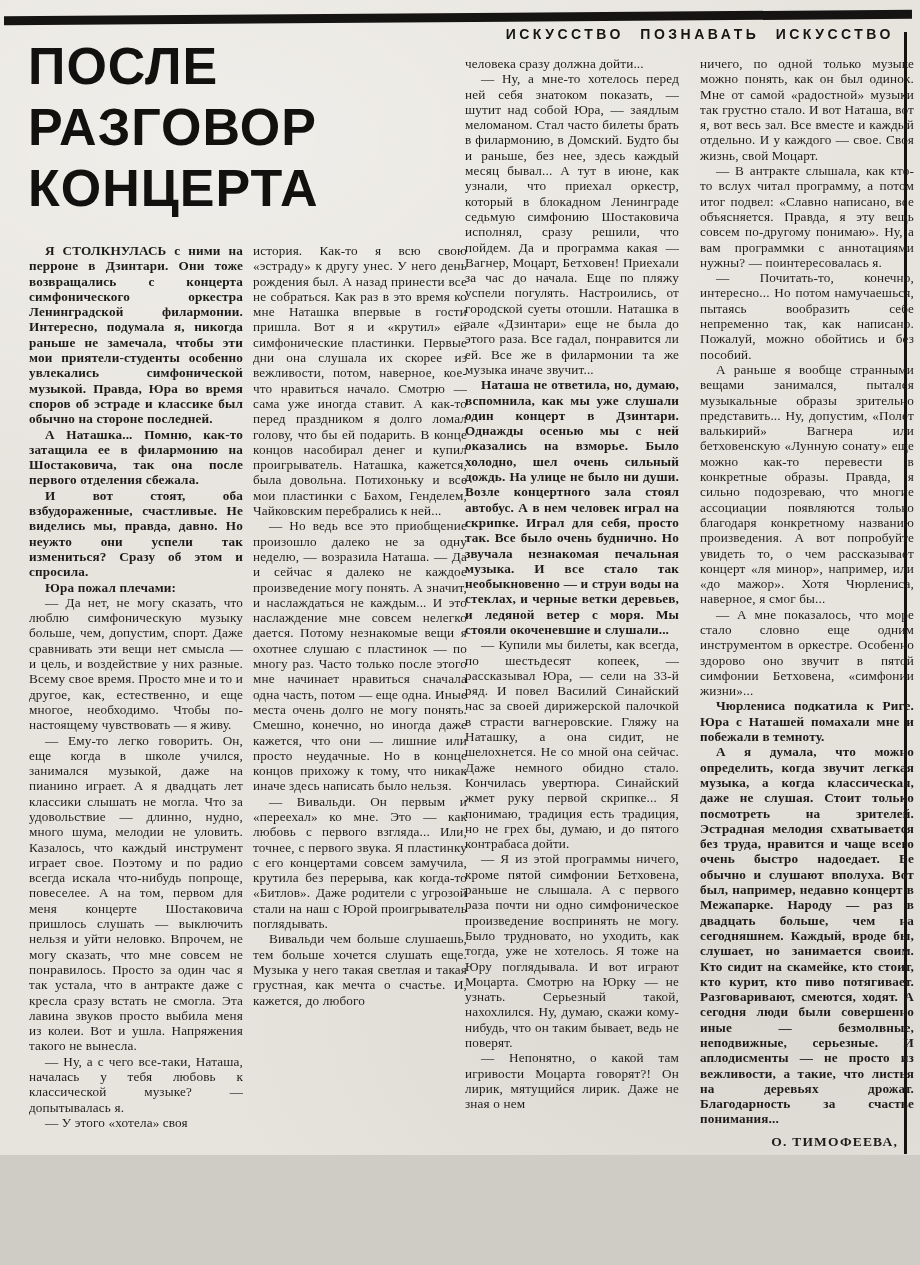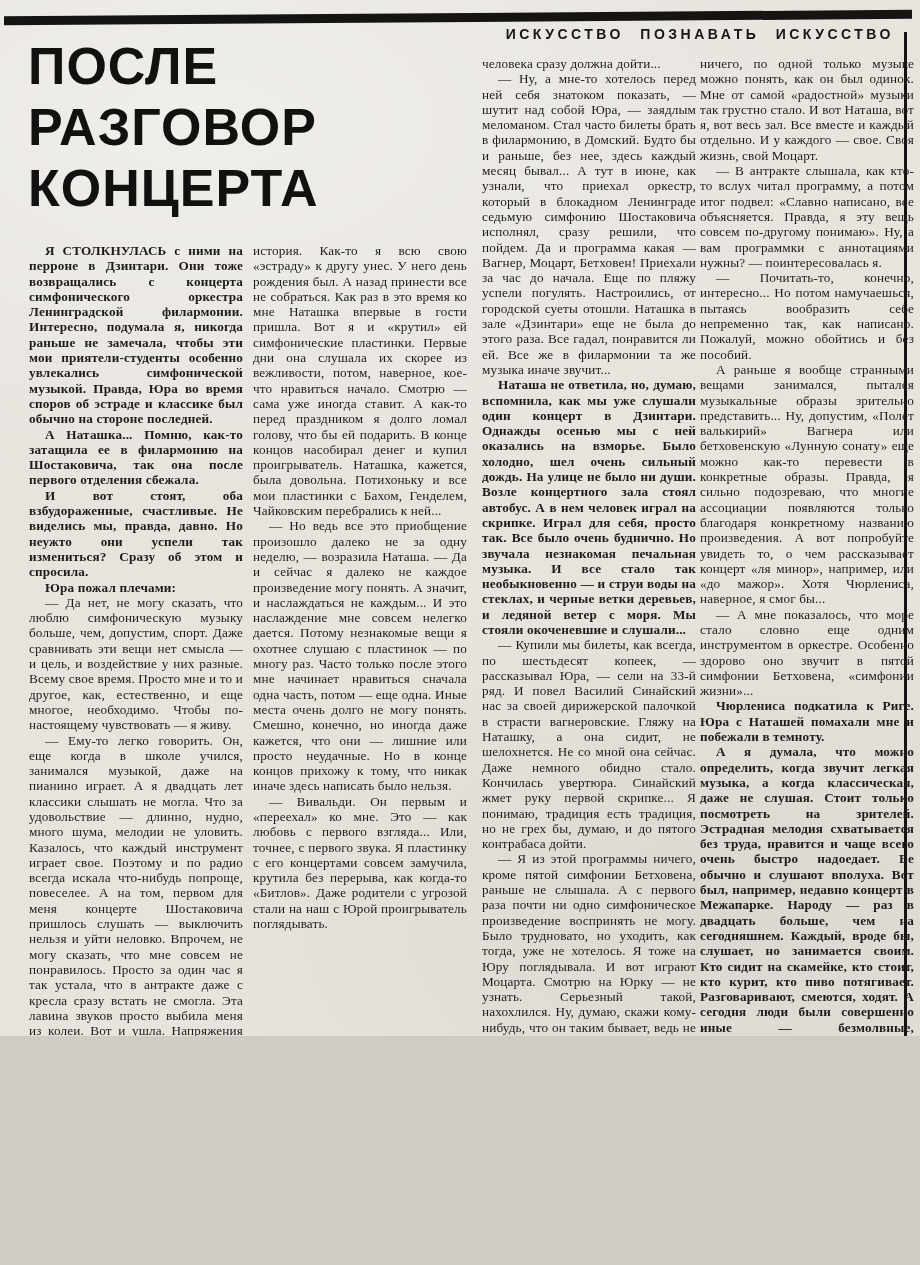--- a/index.html
+++ b/index.html
@@ -1,17 +1,17 @@
 <!DOCTYPE html>
 <html lang="ru" style="--ink: #1d1c1a; --rule: #151413;"><head>
 <meta charset="utf-8">
 <style>
   html,body { margin:0; padding:0; background:#cfccc6; }
   .page {
-    position:relative; width:920px; height:1036px; overflow:hidden;
+    position:relative; width:920px; height:1155px; overflow:hidden;
     background:
       radial-gradient(1100px 620px at 22% 12%, rgba(255,255,255,0.38), rgba(255,255,255,0) 60%),
       radial-gradient(900px 560px at 82% 88%, rgba(110,105,95,0.10), rgba(0,0,0,0) 62%),
       #e7e4de;
     font-family:"Liberation Serif","DejaVu Serif",serif;
     color:var(--ink,#1d1c1a);
   }
   .top-rule {
     position:absolute; left:4px; top:13px; width:908px; height:9px;
     background:var(--rule,#151413); transform:rotate(-0.4deg);
@@ -36,21 +36,21 @@
     position:absolute; width:214px;
     font-size:13.2px; line-height:15.3px; letter-spacing:0.15px;
     text-align:justify; overflow:hidden;
     -webkit-hyphens:auto; hyphens:auto;
   }
   .col p { margin:0; text-indent:16px; }
   .col p.ni { text-indent:0; }
   .col p.b { font-weight:bold; }
   .col1 { left:29px;  top:243px; height:982px; }
   .col2 { left:253px; top:243px; height:982px; }
-  .col3 { left:482px; top:56px;  height:1168px; }
+  .col3 { left:465px; top:56px;  height:1168px; }
   .col4 { left:700px; top:56px;  height:1168px; }
   .byline { margin-top:7px; }
   .byline-name {
     font-weight:bold; font-size:13.5px; letter-spacing:1.2px;
     text-align:right; padding-right:16px;
   }
   .byline-role {
     font-size:16px; letter-spacing:1.5px; color:#2e2c29;
     text-align:right; padding-right:2px; margin-top:2px;
   }
@@ -89,29 +89,31 @@
         <p>— Ему-то легко говорить. Он, еще когда в школе учился, занимался музыкой, даже на пианино играет. А я двадцать лет классики слышать не могла. Что за удовольствие — длинно, нудно, много шума, мелодии не уловить. Казалось, что каждый инструмент играет свое. Поэтому и по радио всегда искала что-нибудь попроще, повеселее. А на том, первом для меня концерте Шостаковича пришлось слушать — выключить нельзя и уйти неловко. Впрочем, не могу сказать, что мне совсем не понравилось. Просто за один час я так устала, что в антракте даже с кресла сразу встать не смогла. Эта лавина звуков просто выбила меня из колеи. Вот и ушла. Напряжения такого не вынесла.</p>
         <p>— Ну, а с чего все-таки, Наташа, началась у тебя любовь к классической музыке? — допытывалась я.</p>
         <p>— У этого «хотела» своя</p>
       </div>
   </div>
   <div class="col col2">
     <div class="paras">
         <p class="ni">история. Как-то я всю свою «эстраду» к другу унес. У него день рождения был. А назад принести все не собраться. Как раз в это время ко мне Наташка впервые в гости пришла. Вот я и «крутил» ей симфонические пластинки. Первые дни она слушала их скорее из вежливости, потом, наверное, кое-что нравиться начало. Смотрю — сама уже иногда ставит. А как-то перед праздником я долго ломал голову, что бы ей подарить. В конце концов насобирал денег и купил проигрыватель. Наташка, кажется, была довольна. Потихоньку и все мои пластинки с Бахом, Генделем, Чайковским перебрались к ней...</p>
         <p>— Но ведь все это приобщение произошло далеко не за одну неделю, — возразила Наташа. — Да и сейчас я далеко не каждое произведение могу понять. А значит, и наслаждаться не каждым... И это наслаждение мне совсем нелегко дается. Потому незнакомые вещи я охотнее слушаю с пластинок — по многу раз. Часто только после этого мне начинает нравиться сначала одна часть, потом — еще одна. Иные места очень долго не могу понять. Смешно, конечно, но иногда даже кажется, что они — лишние или просто неудачные. Но в конце концов прихожу к тому, что никак иначе здесь написать было нельзя.</p>
         <p>— Вивальди. Он первым и «переехал» ко мне. Это — как любовь с первого взгляда... Или, точнее, с первого звука. Я пластинку с его концертами совсем замучила, крутила без перерыва, как когда-то «Битлов». Даже родители с угрозой стали на наш с Юрой проигрыватель поглядывать.</p>
+        <p>Вивальди чем больше слушаешь, тем больше хочется слушать еще. Музыка у него такая светлая и такая грустная, как мечта о счастье. И, кажется, до любого</p>
       </div>
   </div>
   <div class="col col3">
     <div class="paras">
         <p class="ni">человека сразу должна дойти...</p>
         <p>— Ну, а мне-то хотелось перед ней себя знатоком показать, — шутит над собой Юра, — заядлым меломаном. Стал часто билеты брать в филармонию, в Домский. Будто бы и раньше, без нее, здесь каждый месяц бывал... А тут в июне, как узнали, что приехал оркестр, который в блокадном Ленинграде седьмую симфонию Шостаковича исполнял, сразу решили, что пойдем. Да и программа какая — Вагнер, Моцарт, Бетховен! Приехали за час до начала. Еще по пляжу успели погулять. Настроились, от городской суеты отошли. Наташка в зале «Дзинтари» еще не была до этого раза. Все гадал, понравится ли ей. Все же в филармонии та же музыка иначе звучит...</p>
         <p class="b">Наташа не ответила, но, думаю, вспомнила, как мы уже слушали один концерт в Дзинтари. Однажды осенью мы с ней оказались на взморье. Было холодно, шел очень сильный дождь. На улице не было ни души. Возле концертного зала стоял автобус. А в нем человек играл на скрипке. Играл для себя, просто так. Все было очень буднично. Но звучала незнакомая печальная музыка. И все стало так необыкновенно — и струи воды на стеклах, и черные ветки деревьев, и ледяной ветер с моря. Мы стояли окоченевшие и слушали...</p>
         <p>— Купили мы билеты, как всегда, по шестьдесят копеек, — рассказывал Юра, — сели на 33-й ряд. И повел Василий Синайский нас за своей дирижерской палочкой в страсти вагнеровские. Гляжу на Наташку, а она сидит, не шелохнется. Не со мной она сейчас. Даже немного обидно стало. Кончилась увертюра. Синайский жмет руку первой скрипке... Я понимаю, традиция есть традиция, но не грех бы, думаю, и до пятого контрабаса дойти.</p>
         <p>— Я из этой программы ничего, кроме пятой симфонии Бетховена, раньше не слышала. А с первого раза почти ни одно симфоническое произведение воспринять не могу. Было трудновато, но уходить, как тогда, уже не хотелось. Я тоже на Юру поглядывала. И вот играют Моцарта. Смотрю на Юрку — не узнать. Серьезный такой, нахохлился. Ну, думаю, скажи кому-нибудь, что он таким бывает, ведь не поверят.</p>
+        <p>— Непонятно, о какой там игривости Моцарта говорят?! Он лирик, мятущийся лирик. Даже не зная о нем</p>
       </div>
   </div>
   <div class="col col4">
     <div class="paras">
         <p class="ni">ничего, по одной только музыке можно понять, как он был одинок. Мне от самой «радостной» музыки так грустно стало. И вот Наташа, вот я, вот весь зал. Все вместе и каждый отдельно. И у каждого — свое. Своя жизнь, свой Моцарт.</p>
         <p>— В антракте слышала, как кто-то вслух читал программу, а потом итог подвел: «Славно написано, все объясняется. Правда, я эту вещь совсем по-другому понимаю». Ну, а вам программки с аннотациями нужны? — поинтересовалась я.</p>
         <p>— Почитать-то, конечно, интересно... Но потом намучаешься, пытаясь вообразить себе непременно так, как написано. Пожалуй, можно обойтись и без пособий.</p>
         <p>А раньше я вообще странными вещами занимался, пытался музыкальные образы зрительно представить... Ну, допустим, «Полет валькирий» Вагнера или бетховенскую «Лунную сонату» еще можно как-то перевести в конкретные образы. Правда, я сильно подозреваю, что многие ассоциации появляются только благодаря конкретному названию произведения. А вот попробуйте увидеть то, о чем рассказывает концерт «ля минор», например, или «до мажор». Хотя Чюрлениса, наверное, я смог бы...</p>
         <p>— А мне показалось, что море стало словно еще одним инструментом в оркестре. Особенно здорово оно звучит в пятой симфонии Бетховена, «симфонии жизни»...</p>
         <p class="b">Чюрлениса подкатила к Риге. Юра с Наташей помахали мне и побежали в темноту.</p>

